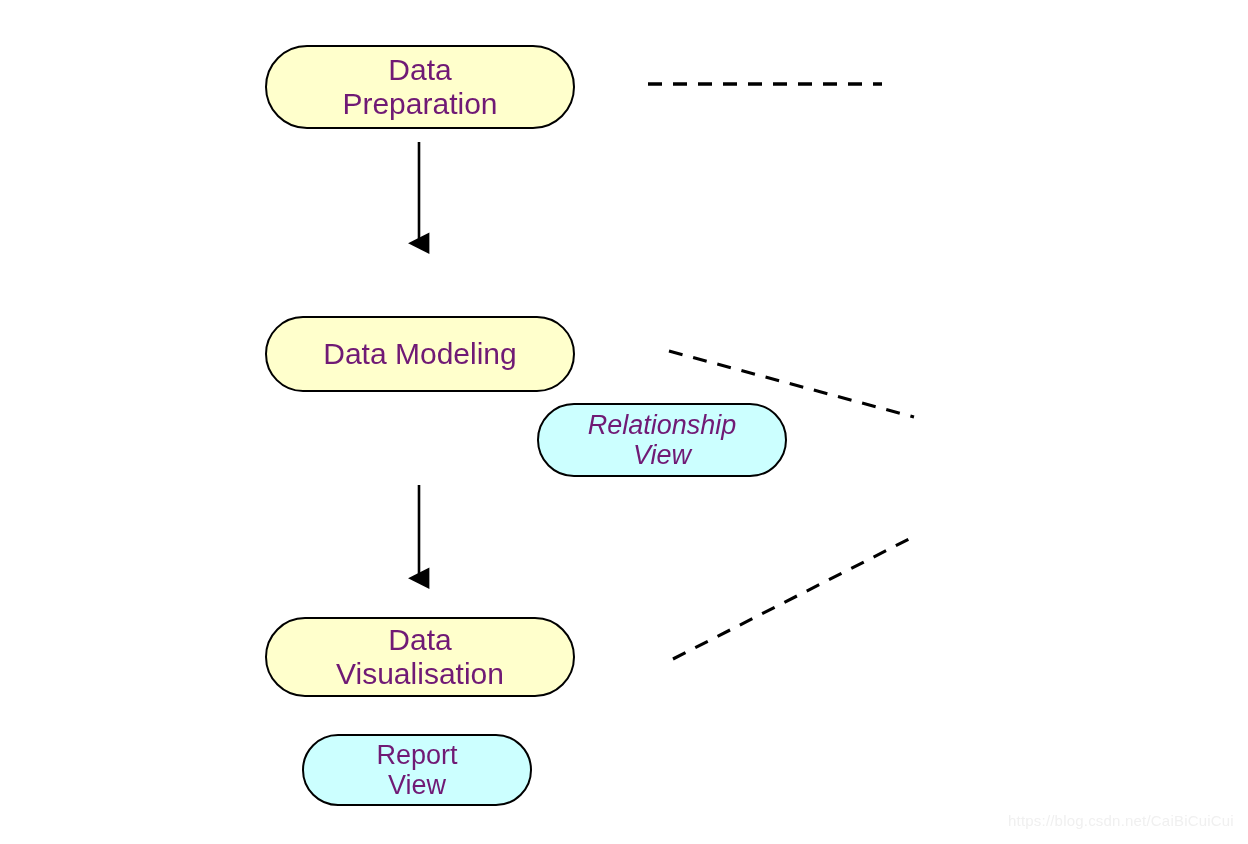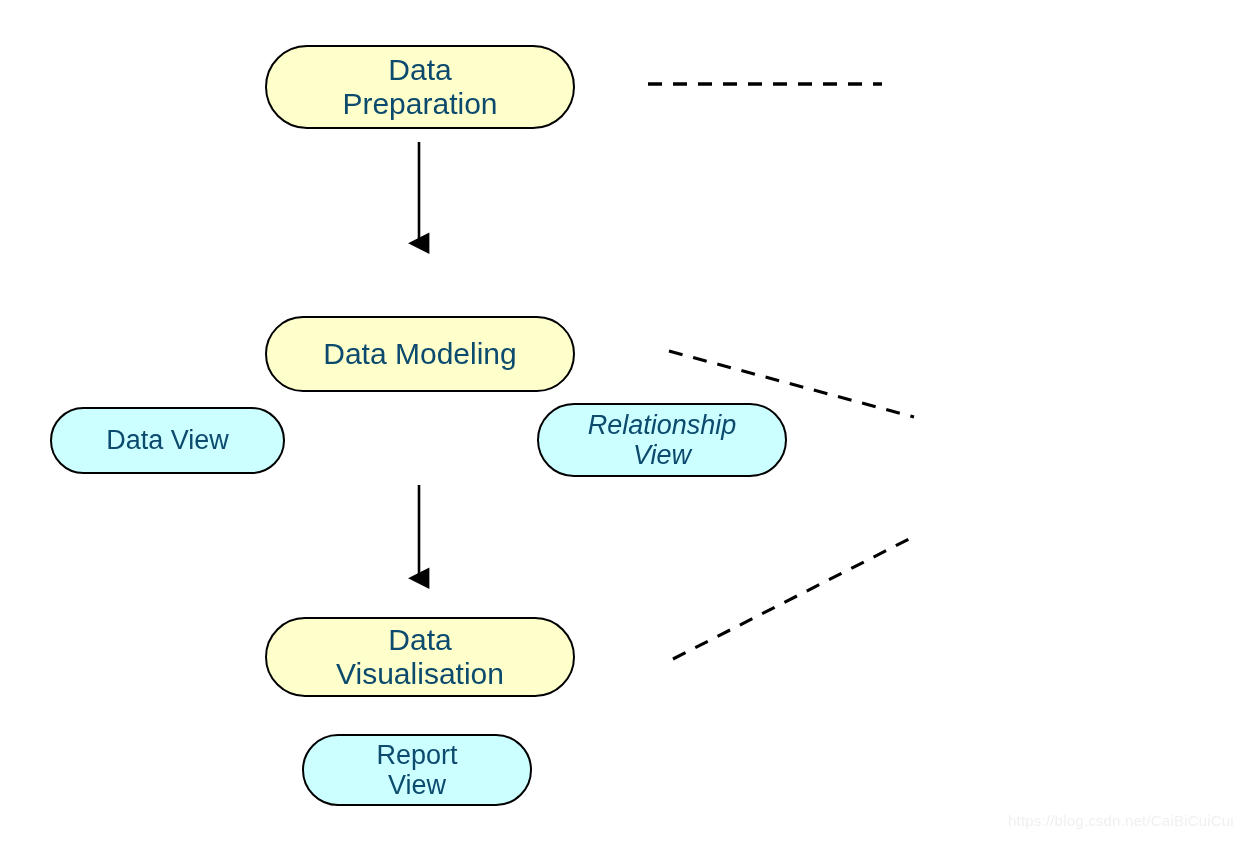--- a/index.html
+++ b/index.html
@@ -26,21 +26,21 @@
     height: 844px;
     pointer-events: none;
   }
   .node {
     position: absolute;
     box-sizing: border-box;
     display: flex;
     align-items: center;
     justify-content: center;
     text-align: center;
-    color: #0c4a6e;
+    color: #701a75;
     line-height: 1.12;
     white-space: pre-line;
     z-index: 2;
   }
   .node.pill {
     border: 2.5px solid #000000;
     border-radius: 999px;
   }
   .node.rect {
     border: 3px solid #000000;
@@ -135,23 +135,20 @@
 
   <div class="node pill" id="node-data-modeling">
     <span class="node-label">Data Modeling</span>
   </div>
 
   <div class="node pill" id="node-data-visualisation">
     <span class="node-label">Data
 Visualisation</span>
   </div>
 
-  <div class="node pill" id="node-data-view">
-    <span class="node-label">Data View</span>
-  </div>
 
   <div class="node pill" id="node-relationship-view">
     <span class="node-label">Relationship
 View</span>
   </div>
 
   <div class="node pill" id="node-report-view">
     <span class="node-label">Report
 View</span>
   </div>

